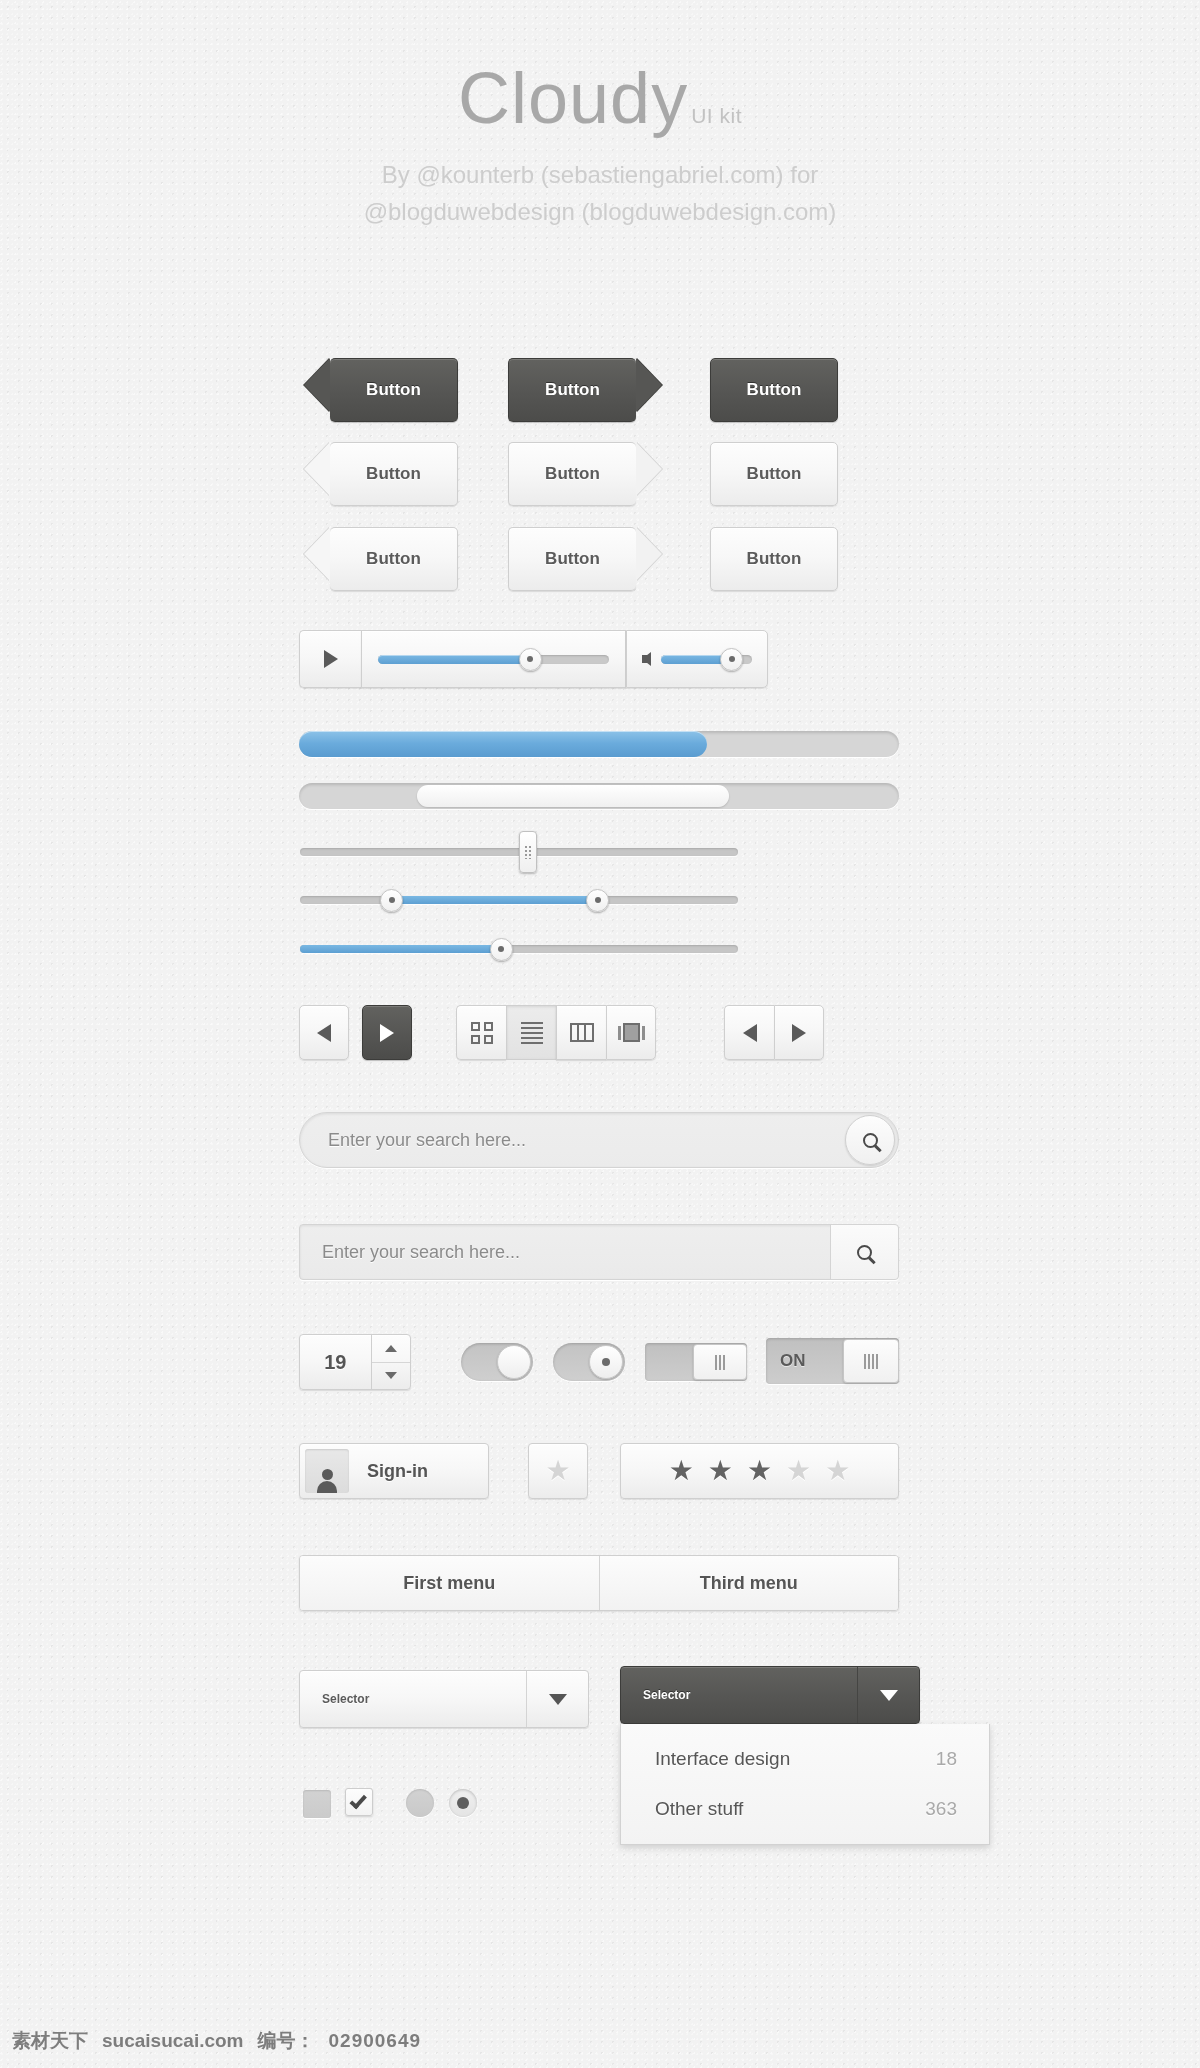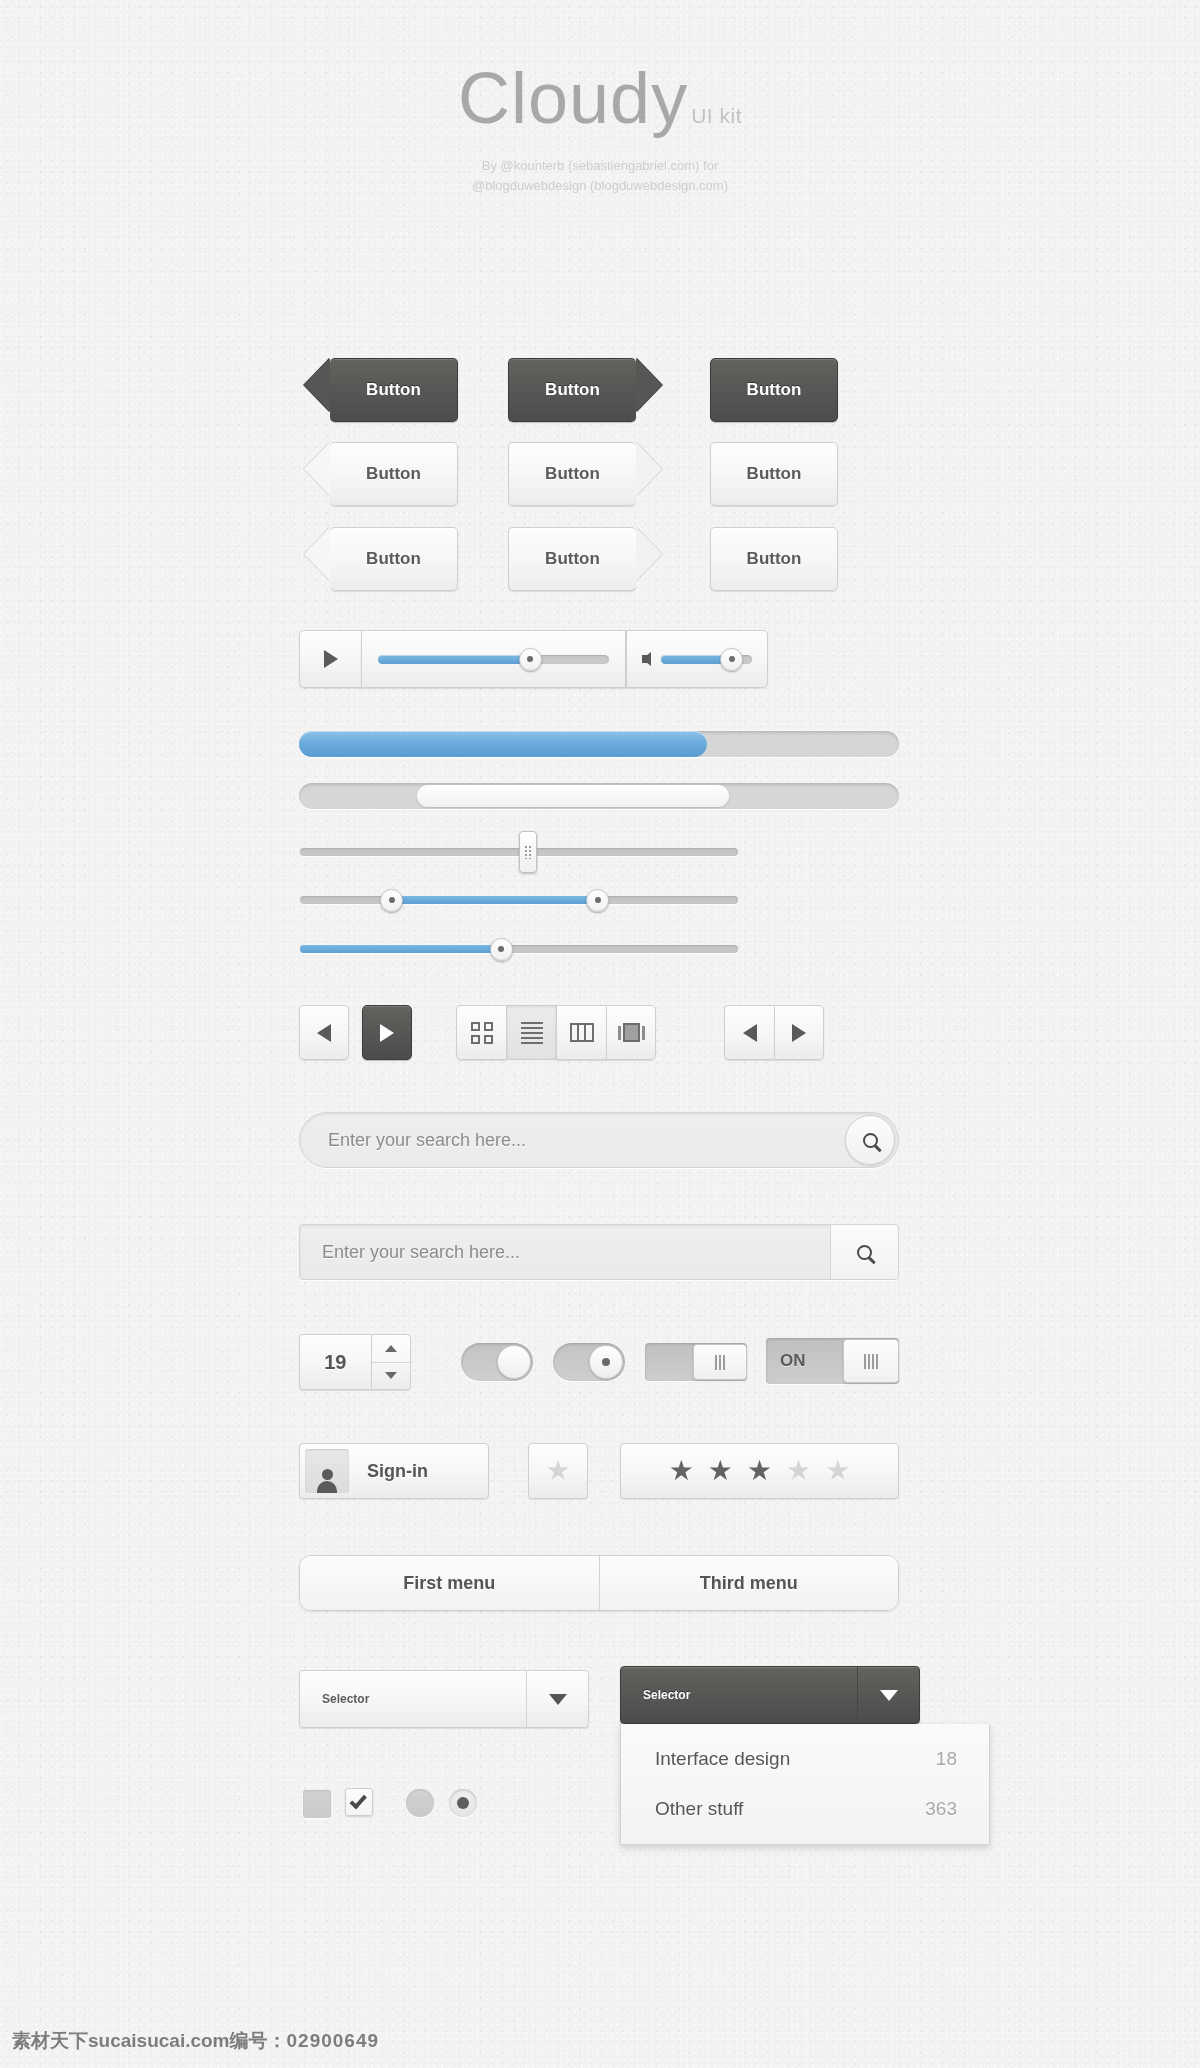--- a/index.html
+++ b/index.html
@@ -24,21 +24,21 @@
   .hdr-title-line { display: inline-flex; align-items: baseline; }
   .hdr-title {
     font-size: 72px; font-weight: 300; color: #a8a8a8;
     letter-spacing: 1px; line-height: 1;
   }
   .hdr-sub {
     font-size: 21px; color: #c2c2c2; font-weight: 400;
     margin-left: 3px; letter-spacing: 0.5px;
   }
   .hdr-credit {
-    margin-top: 22px; font-size: 13px; color: #cdcdcd;
+    margin-top: 22px; font-size: 24px; color: #cdcdcd;
     line-height: 1.55; font-weight: 400;
   }
 
   
   .lt {
     background: linear-gradient(180deg,#fdfdfd 0%,#f7f7f7 48%,#ececec 100%);
     border: 1px solid #cfcfcf;
     box-shadow: 0 1px 1px rgba(0,0,0,0.10), inset 0 1px 0 rgba(255,255,255,0.95);
   }
   .dk {
@@ -240,21 +240,21 @@
   .person::before { content:''; position:absolute; left:6px; top:2px; width:11px;height:11px;border-radius:50%;background:#5a5a5a; }
   .person::after { content:''; position:absolute; left:1px; bottom:0; width:20px;height:12px;border-radius:10px 10px 0 0;background:#5a5a5a; }
   .signin .lbl { margin-left:18px; font-size:18px; color:#555; font-weight:bold; text-shadow:0 1px 0 #fff; }
 
   .starbox { position:absolute; height:56px; border-radius:4px; display:flex; align-items:center; justify-content:center; gap:14px; }
   .star { font-size:28px; line-height:1; }
   .star.on { color:#636363; text-shadow:0 1px 0 #fff; }
   .star.off { color:#d5d5d5; text-shadow:0 1px 0 #fff; }
 
   
-  .tabs { position:absolute; display:flex; height:56px; border-radius:12px; overflow:hidden;
+  .tabs { position:absolute; display:flex; height:56px; border-radius:4px; overflow:hidden;
     border:1px solid #cfcfcf; box-shadow:0 1px 2px rgba(0,0,0,0.1); }
   .tab { display:flex; align-items:center; justify-content:center;
     font-size:18px; color:#555; font-weight:bold; text-shadow:0 1px 0 #fff;
     background:linear-gradient(180deg,#fcfcfc 0%,#f2f2f2 100%);
     border-right:1px solid #d4d4d4; }
   .tab:last-child { border-right:none; }
   .tab.active { background:linear-gradient(180deg,#eaeaea 0%,#e4e4e4 100%);
     box-shadow: inset 0 1px 3px rgba(0,0,0,0.10); }
 
   
@@ -279,21 +279,21 @@
   .cbx { position:absolute; width:28px; height:28px; border-radius:3px; }
   .cbx.empty { background:linear-gradient(180deg,#d2d2d2 0%,#cbcbcb 100%); box-shadow: inset 0 1px 2px rgba(0,0,0,0.12), 0 1px 0 #fff; }
   .cbx.checked { background:linear-gradient(180deg,#fdfdfd 0%,#f3f3f3 100%); border:1px solid #cdcdcd; box-shadow:0 1px 2px rgba(0,0,0,0.14); display:flex; align-items:center; justify-content:center; }
   .tick { width:16px; height:9px; border-left:4px solid #4a4a4a; border-bottom:4px solid #4a4a4a; transform:rotate(-48deg) translate(1px,-2px); }
   .rdo { position:absolute; width:28px; height:28px; border-radius:50%; }
   .rdo.empty { background:linear-gradient(180deg,#d2d2d2 0%,#c9c9c9 100%); box-shadow: inset 0 1px 2px rgba(0,0,0,0.12), 0 1px 0 #fff; }
   .rdo.sel { background:linear-gradient(180deg,#f0f0f0 0%,#e4e4e4 100%); box-shadow: inset 0 1px 3px rgba(0,0,0,0.22), 0 1px 0 #fff; display:flex; align-items:center; justify-content:center; }
   .rdo.sel::after { content:''; width:12px;height:12px;border-radius:50%;background:#5e5e5e; }
 
   
-  .footer { position:absolute; left:12px; bottom:14px; display:flex; align-items:center; 
+  .footer { position:absolute; left:12px; bottom:14px; display:flex; align-items:center; gap:14px;
     font-size:19px; color:#7d7d7d; font-weight:bold; }
   .footer .num { letter-spacing:1px; }
 </style>
 </head>
 <body>
 
 <div class="page">
 
   <div class="hdr">
     <div class="hdr-title-line">

